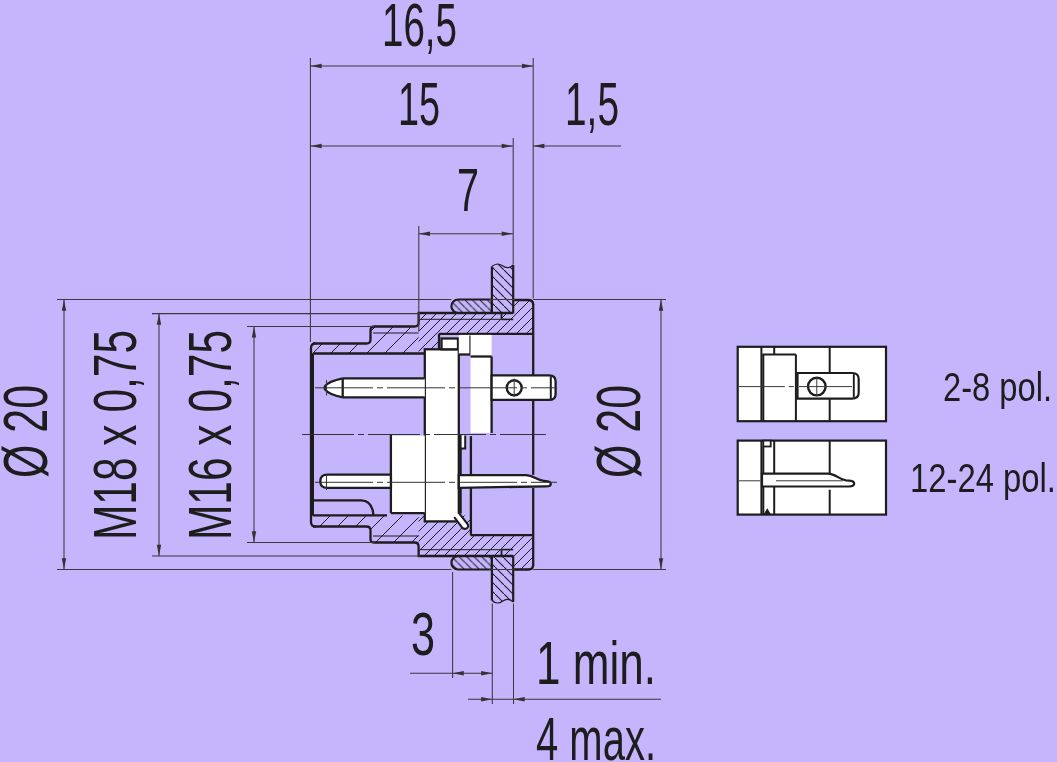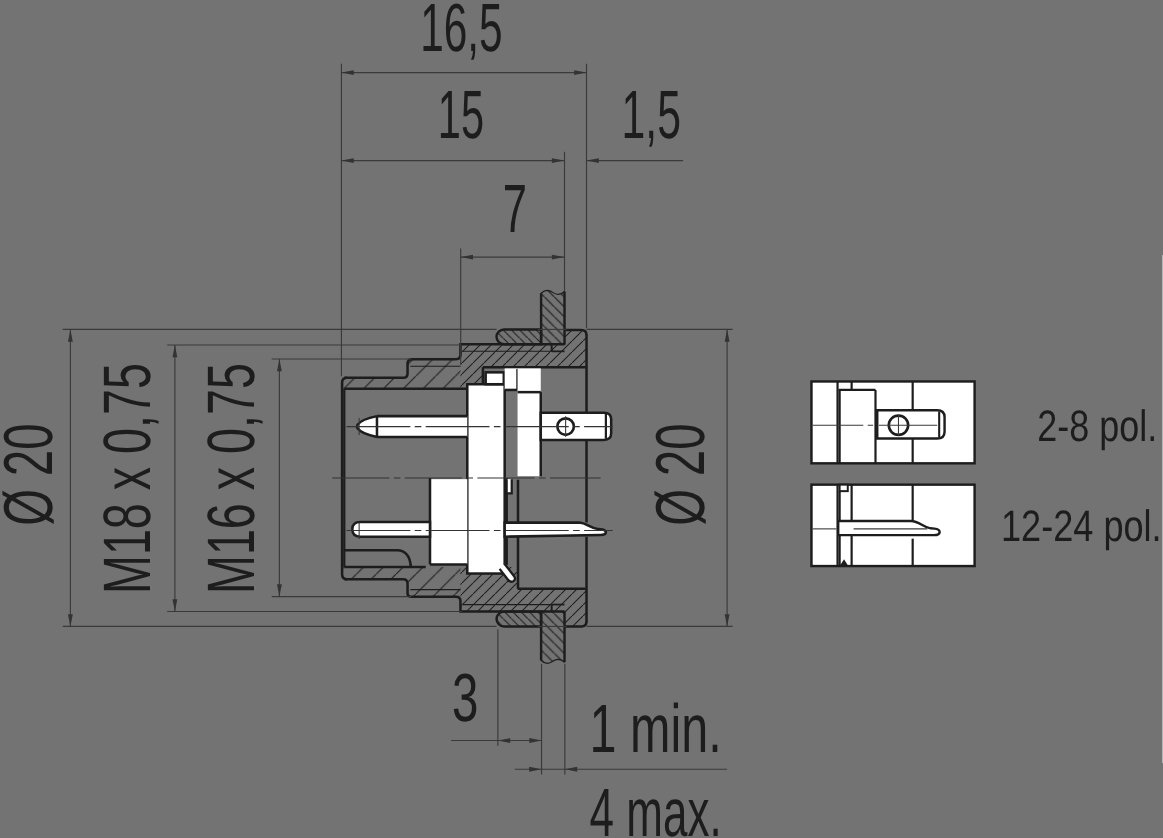--- a/index.html
+++ b/index.html
@@ -1,16 +1,16 @@
 <!DOCTYPE html>
 <html><head>
 <meta charset="utf-8">
 <style>
 html,body{margin:0;padding:0;background:#fff;}
-#page{width:1057px;height:762px;position:relative;background:#737373;overflow:hidden;}
+#page{width:1057px;height:762px;position:relative;background:#c4b5fd;overflow:hidden;}
 svg{position:absolute;top:0;left:0;}
 text{font-family:"Liberation Sans",sans-serif;fill:#1d1d1d;}
 </style>
 </head>
 <body>
 <div id="page">
 <svg width="1057" height="762" viewBox="0 0 1057 762">
 <defs>
 <pattern id="hshell" width="18" height="18" patternUnits="userSpaceOnUse">
 <path d="M-1,19 L19,-1" stroke="#1d1d1d" stroke-width="1"></path>

